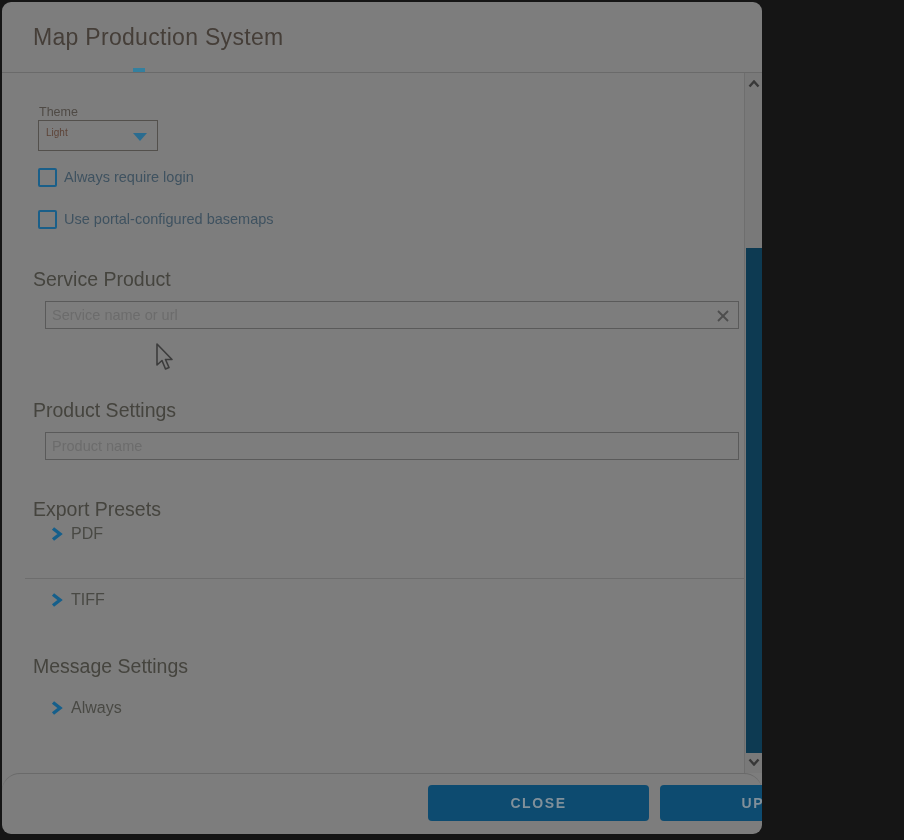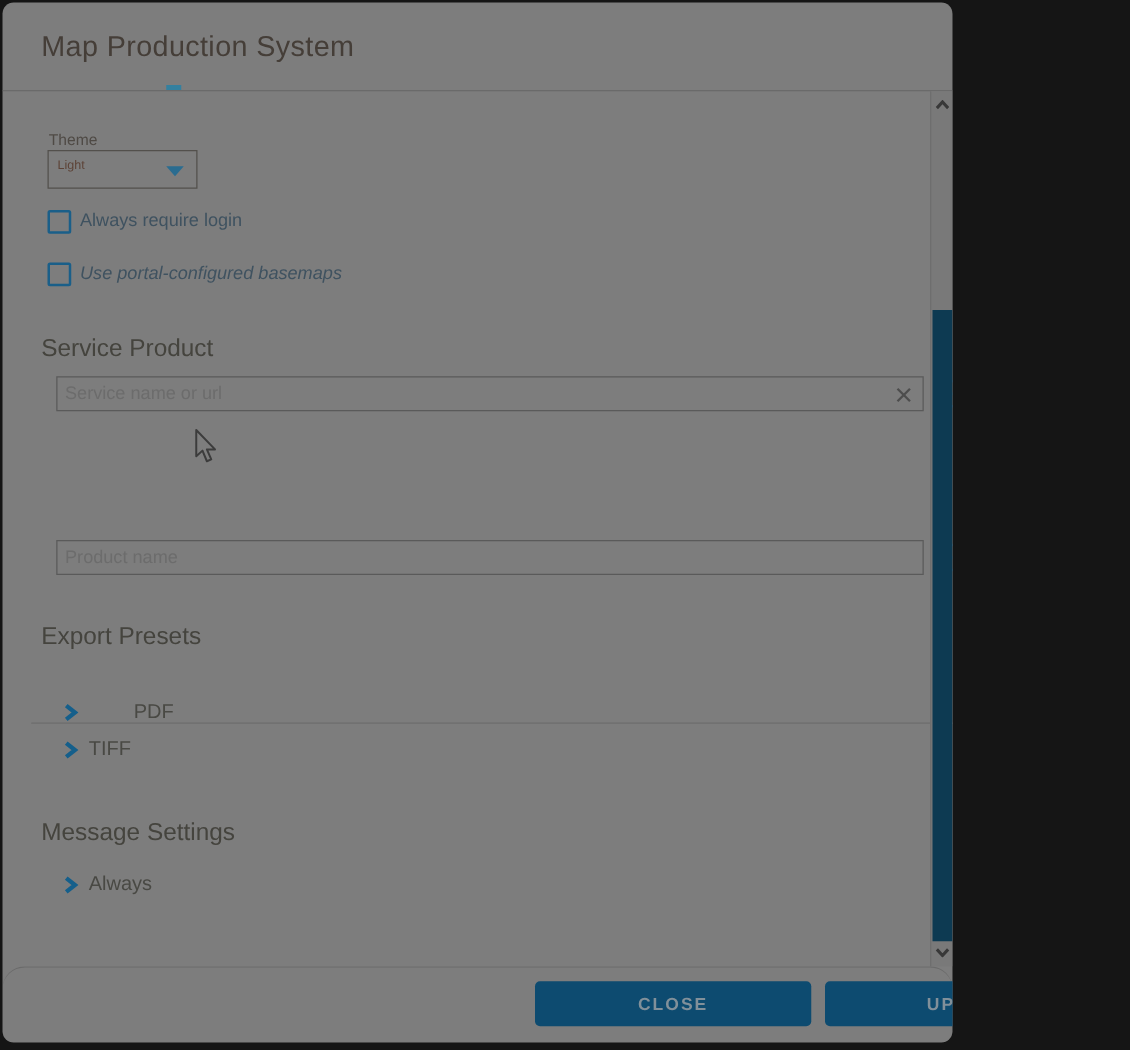--- a/index.html
+++ b/index.html
@@ -21,41 +21,41 @@
 
   .theme-label { position:absolute; left:37px; top:32px; font-size:12.5px; color:#4f4a45; }
   .theme-select { position:absolute; left:36px; top:47px; width:120px; height:31px;
                   border:1px solid #53504c; background:transparent; cursor:default; }
   .theme-value { position:absolute; left:7px; top:6px; font-size:10px; color:#5d4337;text-align:right; }
   .caret-down { position:absolute; right:10px; top:12px; width:0; height:0;
                 border-left:7px solid transparent; border-right:7px solid transparent;
                 border-top:8px solid #2a6c90; }
 
   .cb-row { position:absolute; left:36px; height:20px; display:flex; align-items:center; }
-  .cb-row.r1 { top:94px; } .cb-row.r2 { top:136px;font-style:italic; }
+  .cb-row.r1 { top:94px; } .cb-row.r2 { top:136px; }
   .cb-box { width:19px; height:19px; border:2px solid #1a5f89; border-radius:2px; background:transparent; }
   .cb-label { margin-left:7px; font-size:14.5px; color:#3f5260; }
 
   .section-h { position:absolute; left:31px; font-size:19.5px; color:#45443e; }
   .sh-service { top:195px; } .sh-product { top:326px; }
   .sh-export { top:425px; } .sh-message { top:582px; }
 
   .txt-input { position:absolute; left:43px; width:694px; height:28px;
                border:1px solid #5a5a5a; background:transparent; }
   .ti-service { top:228px; } .ti-product { top:359px; }
   .placeholder { position:absolute; left:6px; top:5px; font-size:14.5px; color:#6c6c6c; }
   .clear-x { position:absolute; right:7px; top:6px; width:16px; height:16px; cursor:pointer; }
 
   .plus-btn { position:absolute; left:743px; width:22px; height:22px;
               border:2px solid #29658a; border-radius:2px; background:transparent;
               display:flex; align-items:center; justify-content:center; cursor:pointer; }
   .pb-service { top:231px; } .pb-product { top:362px; }
 
   .expand-row { position:absolute; left:48px; display:flex; align-items:center; cursor:pointer; }
-  .er-pdf { top:488px;gap:36px; } .er-tiff { top:518px; } .er-banners { top:626px; }
+  .er-pdf { top:452px; } .er-tiff { top:518px; } .er-banners { top:626px; }
   .expand-label { margin-left:8px; font-size:16px; color:#494944; }
   .row-divider { position:absolute; left:23px; width:836px; height:1px; background:#6d6d6d; top:505px; }
 
   .cursor { position:absolute; left:152px; top:270px; }
 
   
   .sbar { position:absolute; right:0; top:71px; width:18px; height:700px;
           background:#797979; border-left:1px solid #6e6e6e; }
   .sbar-btn { position:absolute; left:0; width:18px; height:18px; display:flex;
               align-items:center; justify-content:center; cursor:pointer; }
@@ -117,20 +117,21 @@
           <line x1="1" y1="7" x2="13" y2="7" stroke="#155f8b" stroke-width="2.4"></line>
         </svg>
       </div>
 
       <div class="cursor">
         <svg width="22" height="30" viewBox="0 0 22 30">
           <path d="M3 1 L3 22 L8 17.5 L11.5 26 L15 24.5 L11.5 16.5 L18 16.5 Z" fill="#7d7d7d" stroke="#3c3c3c" stroke-width="1.6" stroke-linejoin="round"></path>
         </svg>
       </div>
 
+      <div class="section-h sh-product">Product Settings</div>
       <div class="txt-input ti-product">
         <span class="placeholder">Product name</span>
       </div>
       <div class="plus-btn pb-product">
         <svg width="14" height="14" viewBox="0 0 14 14">
           <line x1="7" y1="1" x2="7" y2="13" stroke="#155f8b" stroke-width="2.4"></line>
           <line x1="1" y1="7" x2="13" y2="7" stroke="#155f8b" stroke-width="2.4"></line>
         </svg>
       </div>
 

